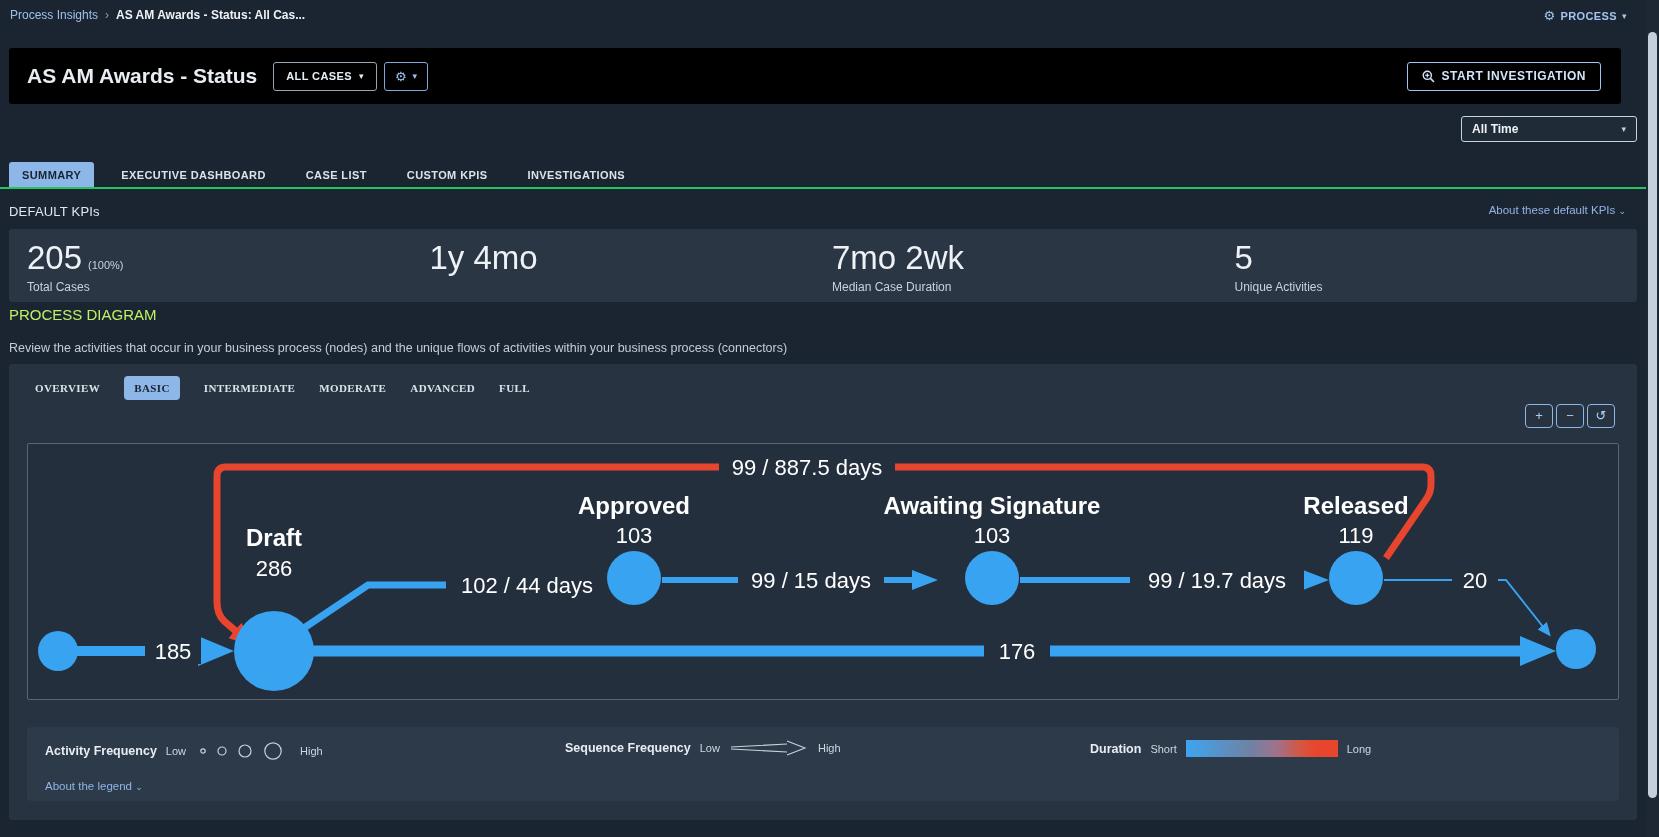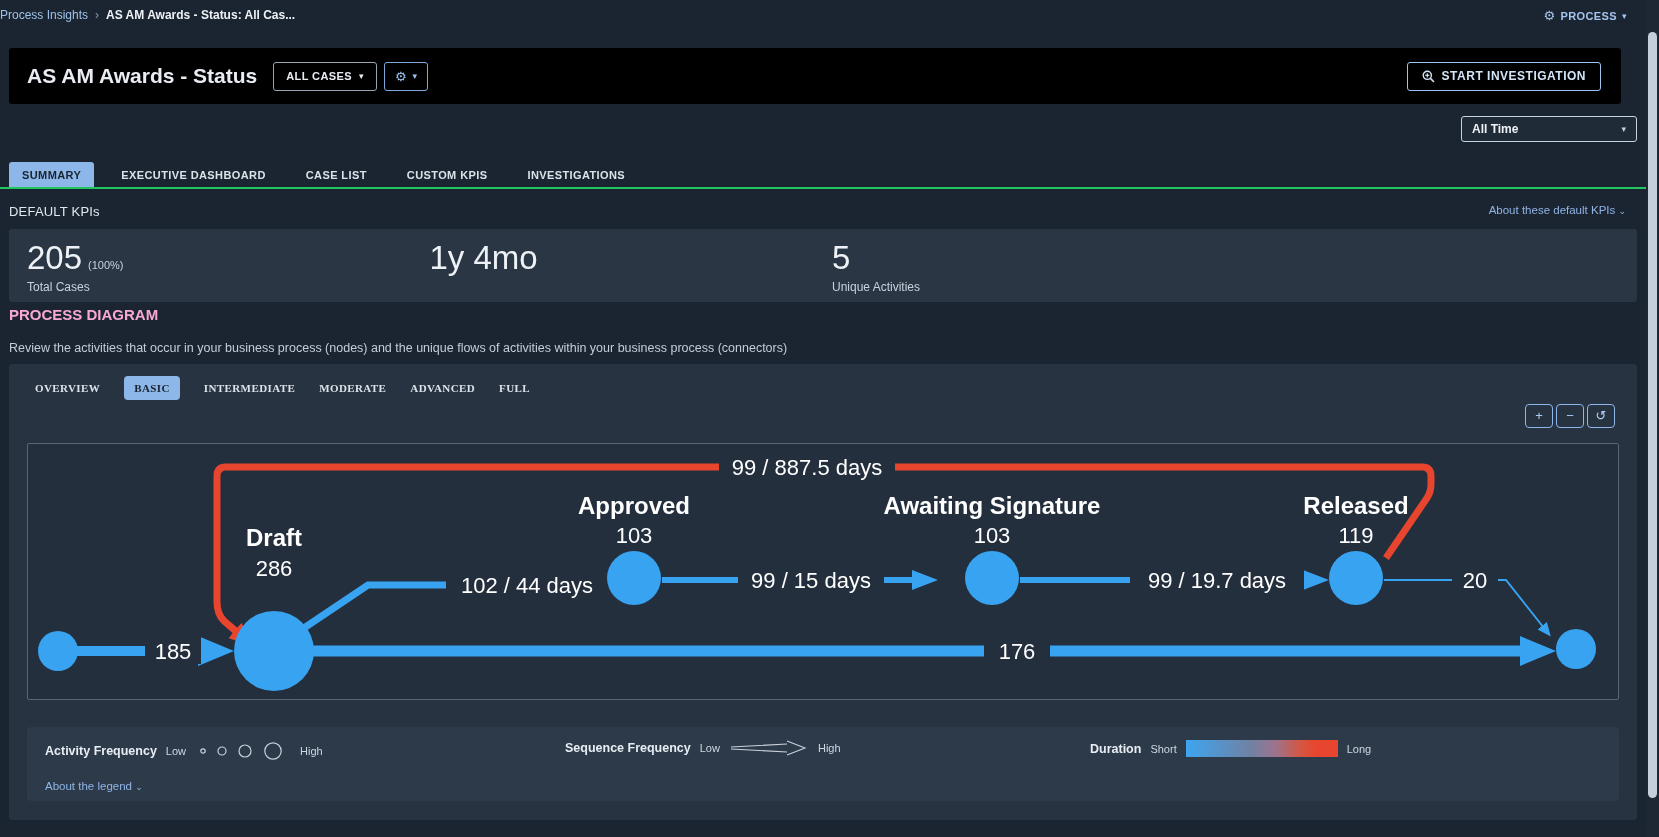--- a/index.html
+++ b/index.html
@@ -7,21 +7,21 @@
   body {
     position:relative; overflow:hidden;
     background:#1b2531;
     font-family:"Liberation Sans","DejaVu Sans",sans-serif;
     color:#e9edf3;
   }
 
   
   .topbar { position:absolute; left:0; top:0; width:1659px; height:30px;
             display:flex; align-items:center; }
-  .crumb-link { color:#9fc0e8; font-size:12px; cursor:pointer; }
+  .crumb-link { color:#9fc0e8; font-size:12px; margin-left:10px; cursor:pointer; }
   .crumb-sep { color:#8d99a8; font-size:12px; margin:0 7px; }
   .crumb-cur { color:#eef2f7; font-size:12px; font-weight:bold; }
   .process-menu { position:absolute; right:32px; top:8px; color:#a5c4ef;
                   font-size:11px; font-weight:bold; letter-spacing:.4px;
                   display:flex; align-items:center; gap:5px; cursor:pointer; }
   .process-menu .gear { font-size:13px; }
   .caret { font-size:9px; }
 
   
   .header-card { position:absolute; left:9px; top:48px; width:1612px; height:56px;
@@ -63,21 +63,21 @@
   .chev { font-size:9px; }
   .kpi-card { position:absolute; left:9px; top:229px; width:1628px; height:73px;
               background:#2a3644; border-radius:3px;
               display:grid; grid-template-columns:repeat(4,1fr);
               padding:12px 0 0 18px; }
   .kpi-value { font-size:33px; color:#eef2f6; line-height:1.05; }
   .kpi-note { font-size:11px; color:#c9d2dc; margin-left:6px; font-weight:normal; }
   .kpi-label { font-size:12px; color:#c9d2dc; margin-top:4px; }
 
   
-  .pd-heading { position:absolute; left:9px; top:306px; font-size:15px; color:#f9a8d4;font-weight:bold; }
+  .pd-heading { position:absolute; left:9px; top:306px; font-size:15px; color:#bef264; }
   .pd-desc { position:absolute; left:9px; top:341px; font-size:12.5px; color:#c3cdd8; }
   .pd-card { position:absolute; left:9px; top:364px; width:1628px; height:456px;
              background:#273341; border-radius:3px; }
   .detail-tabs { position:absolute; left:26px; top:12px; display:flex; align-items:center; gap:24px; }
   .dtab { font-size:11px; font-weight:bold; letter-spacing:.4px; color:#dce2e9;
           cursor:pointer; padding:6px 0;font-family:Liberation Serif, serif; }
   .dtab.active { background:#8db7e8; color:#1a2430; border-radius:4px; padding:6px 10px; }
   .zoom-controls { position:absolute; right:22px; top:40px; display:flex; gap:3px; }
   .zbtn { width:28px; height:24px; background:transparent; border:1px solid #8db7e8;
           border-radius:4px; color:#aecdf2; font-size:13px; line-height:21px;
@@ -160,20 +160,24 @@
     <span class="chev">⌄</span>
   </span>
 </div>
 <div class="kpi-card">
   <div>
     <div class="kpi-value"><span>205</span><span class="kpi-note">(100%)</span></div>
     <div class="kpi-label">Total Cases</div>
   </div>
   <div>
     <div class="kpi-value">1y 4mo</div>
+  </div>
+  <div>
+    <div class="kpi-value">7mo 2wk</div>
+    <div class="kpi-label">Median Case Duration</div>
   </div>
   <div>
     <div class="kpi-value">5</div>
     <div class="kpi-label">Unique Activities</div>
   </div>
 </div>
 
 <div class="pd-heading">PROCESS DIAGRAM</div>
 <div class="pd-desc">Review the activities that occur in your business process (nodes) and the unique flows of activities within your business process (connectors)</div>
 

